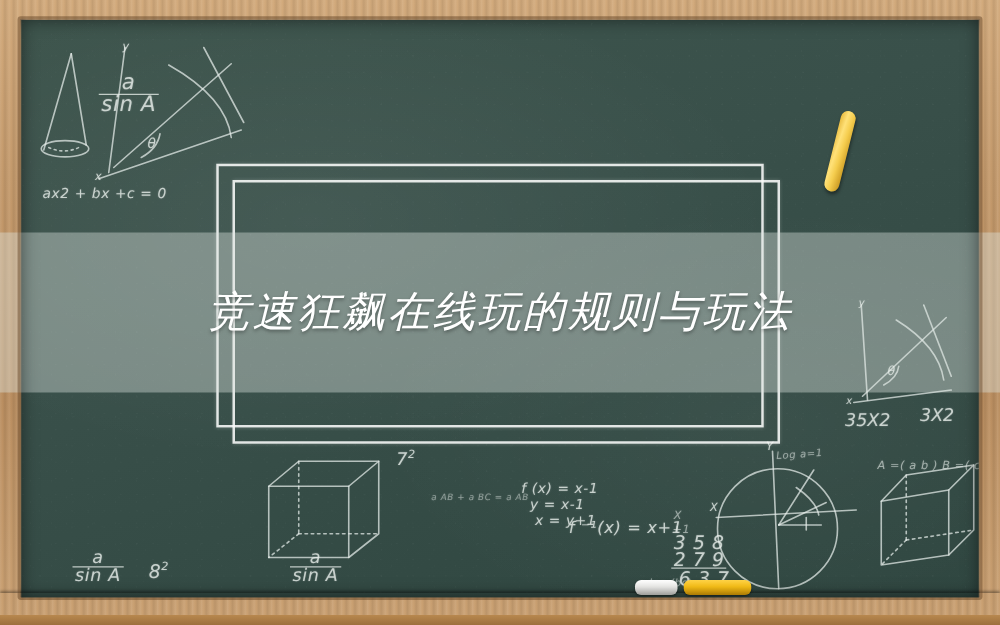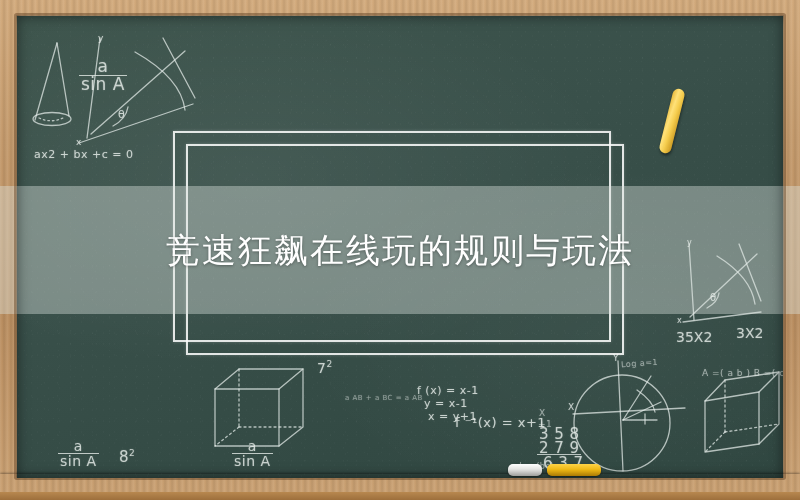--- a/index.html
+++ b/index.html
@@ -7,20 +7,21 @@
     padding: 0;
     background: #202020;
   }
   #stage {
     position: relative;
     width: 800px;
     height: 500px;
     overflow: hidden;
     font-family: "Liberation Sans", "DejaVu Sans", sans-serif;
     user-select: none;
+    font-style: italic;
   }
 
   
   .frame {
     position: absolute;
     inset: 0;
     background:
       repeating-linear-gradient(90deg,
         rgba(255,255,255,0.08) 0px,
         rgba(255,255,255,0.00) 2px,

